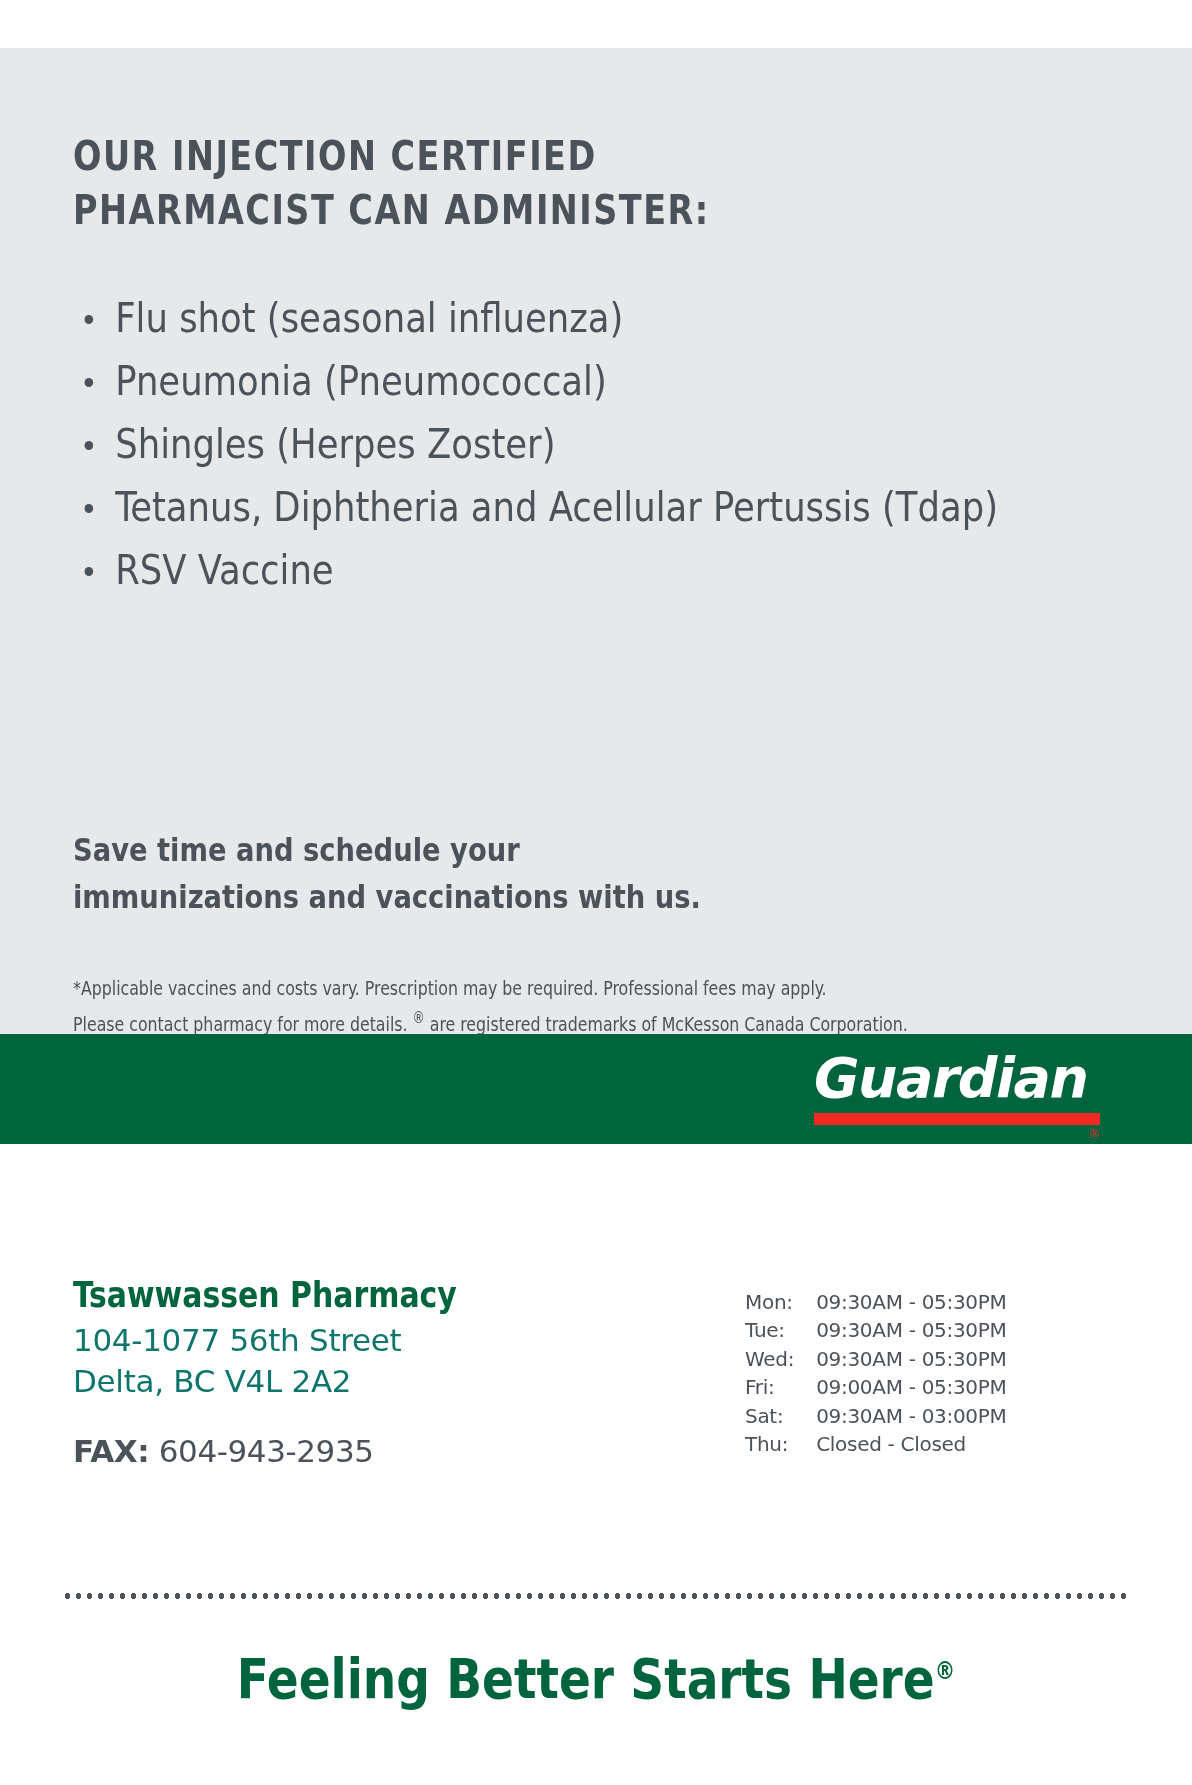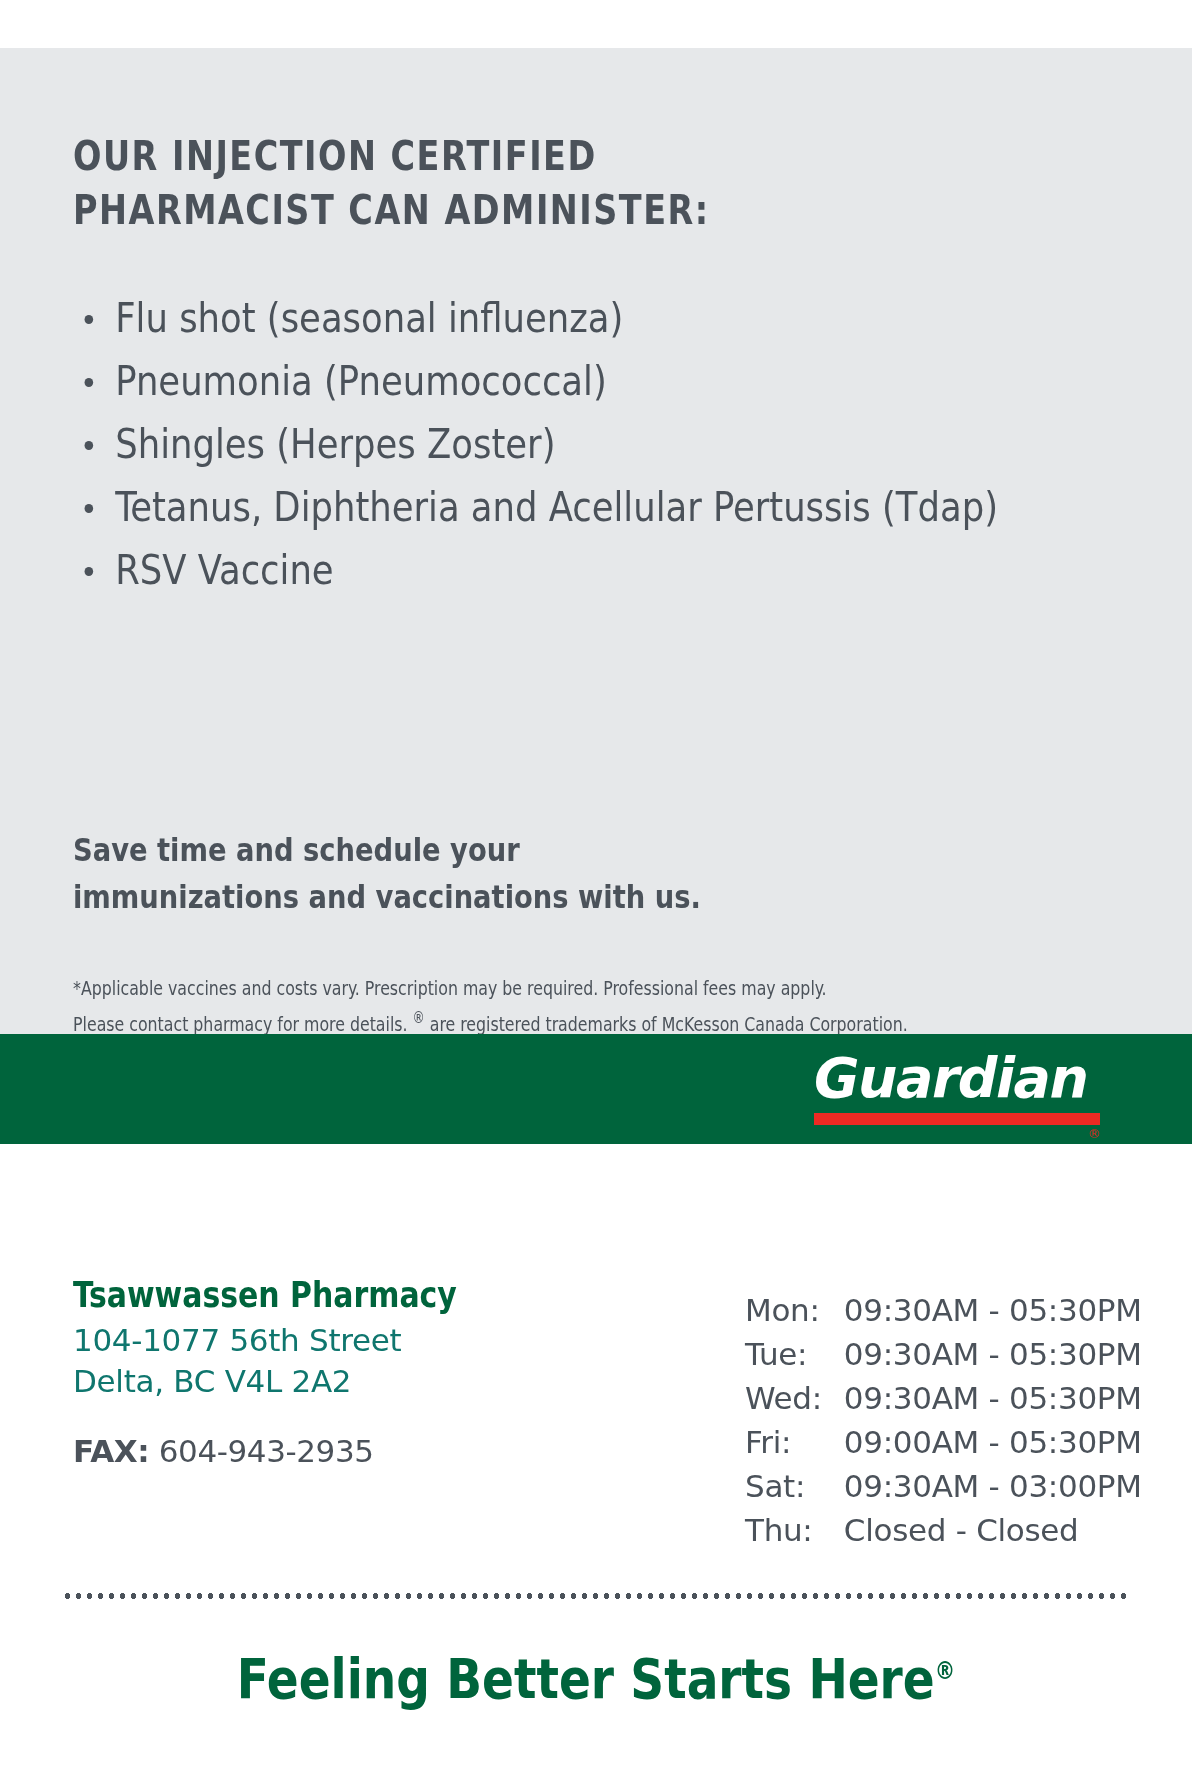--- a/index.html
+++ b/index.html
@@ -202,21 +202,21 @@
   }
 
   .hours {
     position: absolute;
     left: 745px;
     top: 1288px;
     border-collapse: collapse;
   }
   .hours td {
     font-family: "DejaVu Sans", sans-serif;
-    font-size: 31px;
+    font-size: 20px;
     line-height: 1.42;
     color: #4b525a;
     letter-spacing: -0.3px;
     padding: 0;
     white-space: nowrap;
     vertical-align: top;
   }
   .hours td.day {
     padding-right: 22px;
     text-align: left;

